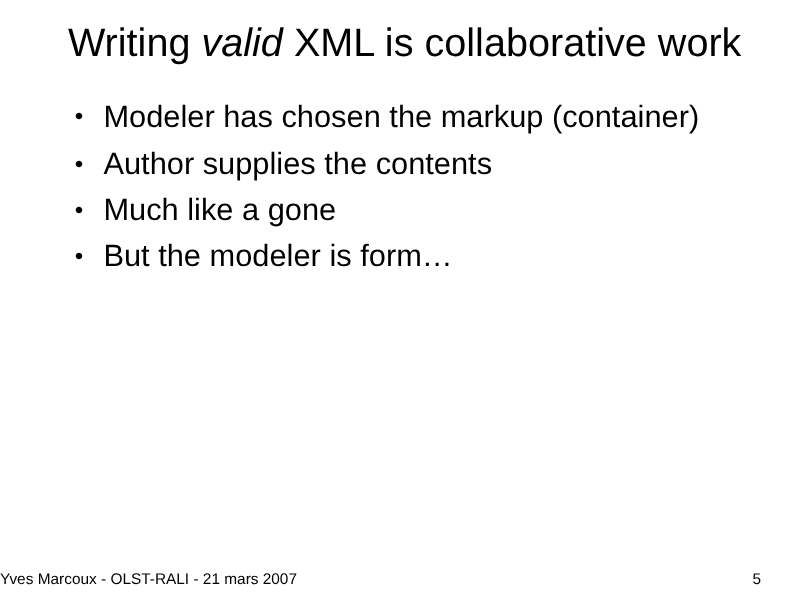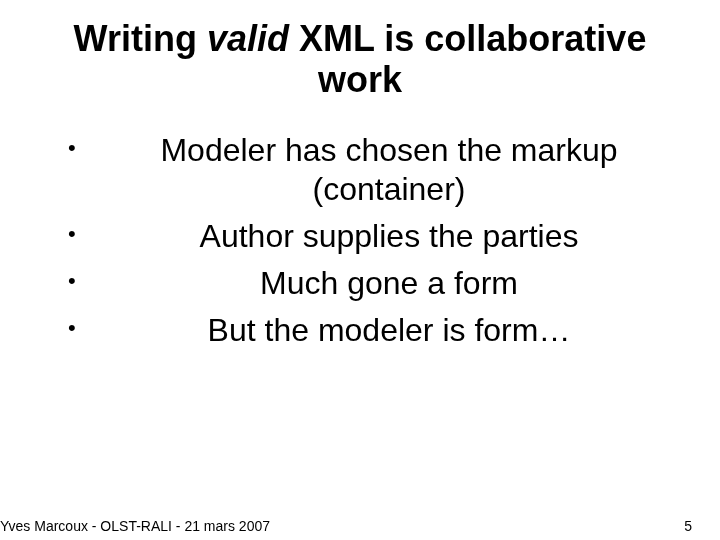--- a/index.html
+++ b/index.html
@@ -12,37 +12,36 @@
   }
   .slide {
     width: 720px;
     height: 540px;
     position: relative;
     padding: 18px 36px 0 36px;
   }
   .title {
     font-size: 36px;
     line-height: 1.15;
-    text-align: center;
-    font-weight: 700;
+    text-align: right;
+    font-weight: 400;
     margin-bottom: 30px;
     padding: 0 10px;
   }
   .title .italic { font-style: italic; }
   .bullets {
     list-style: none;
     padding-left: 32px;
   }
   .bullets li {
     position: relative;
-    font-size: 32px;
+    font-size: 28px;
     line-height: 1.22;
     margin-bottom: 8px;
     padding-left: 26px;
-    text-align: center;
   }
   .bullets li::before {
     content: "•";
     position: absolute;
     left: 0;
     top: 0;
     font-size: 22px;
     line-height: 34px;
   }
   .footer {
@@ -67,22 +66,22 @@
 <body>
 
 <div class="slide">
 
   <h1 class="title">
     <span>Writing </span><span class="italic">valid</span><span> XML is collaborative work</span>
   </h1>
 
   <ul class="bullets">
     <li><span>Modeler has chosen the markup (container)</span></li>
-    <li><span>Author supplies the parties</span></li>
-    <li><span>Much gone a form</span></li>
+    <li><span>Author supplies the contents</span></li>
+    <li><span>Much like a gone</span></li>
     <li><span>But the modeler is form…</span></li>
   </ul>
 
   <div class="footer">
     <div class="footer-center">Yves Marcoux - OLST-RALI - 21 mars 2007</div>
     <div class="footer-right">5</div>
   </div>
 
 </div>
 

